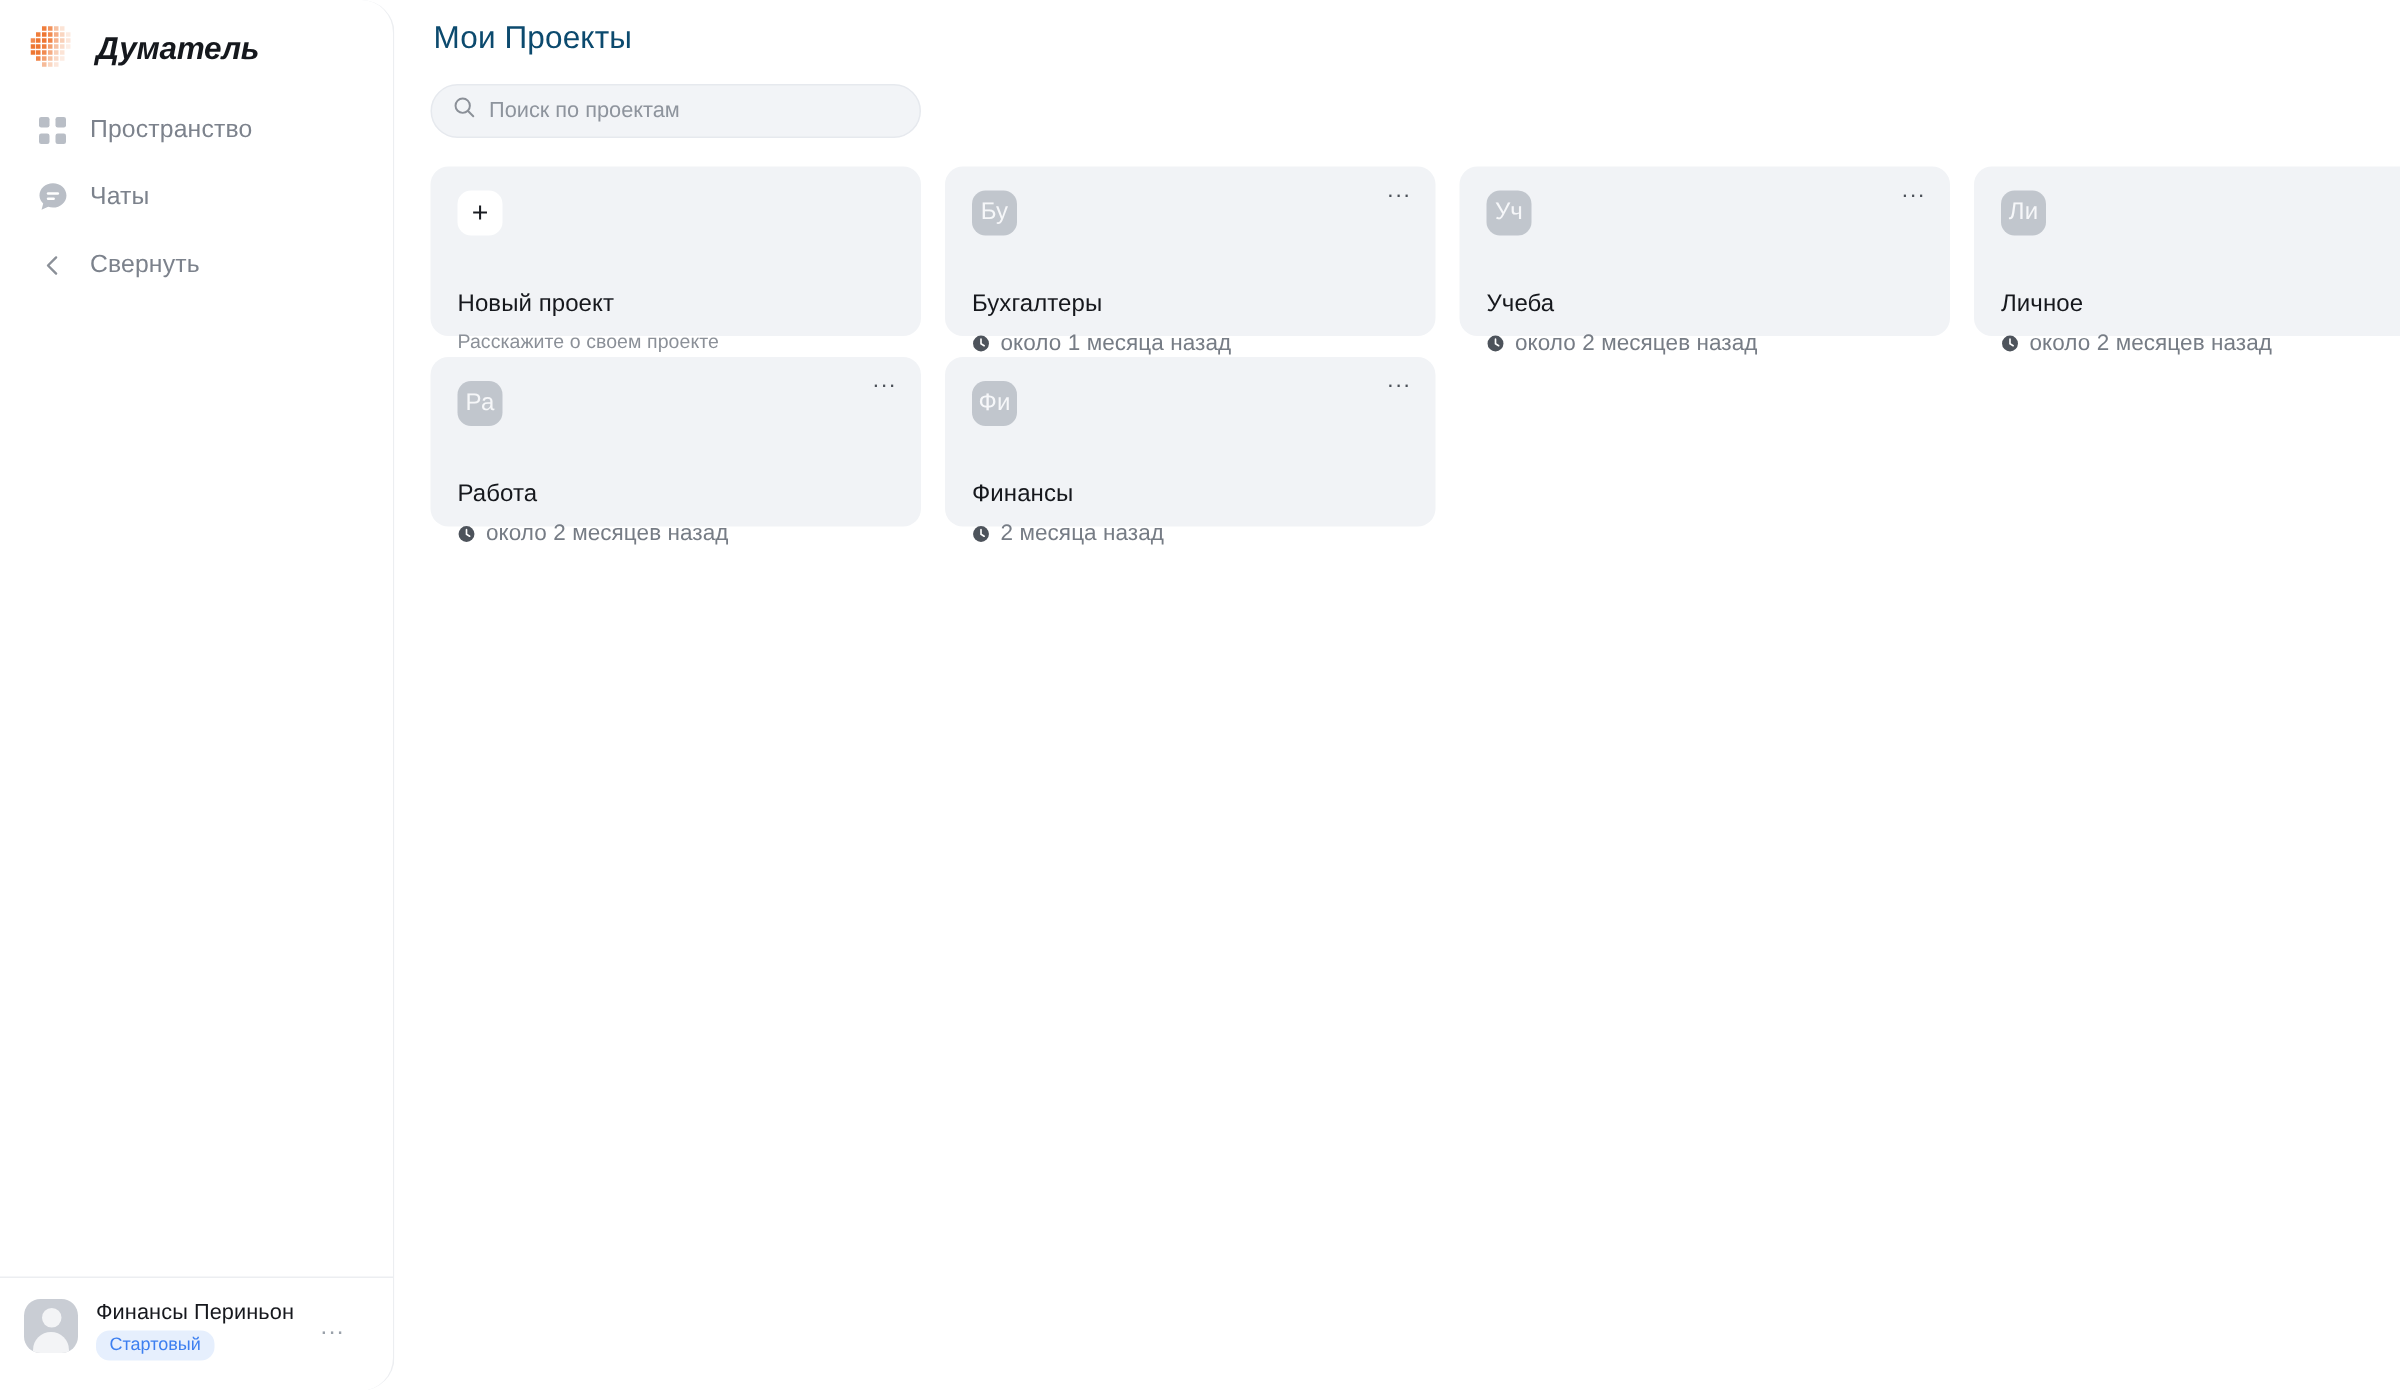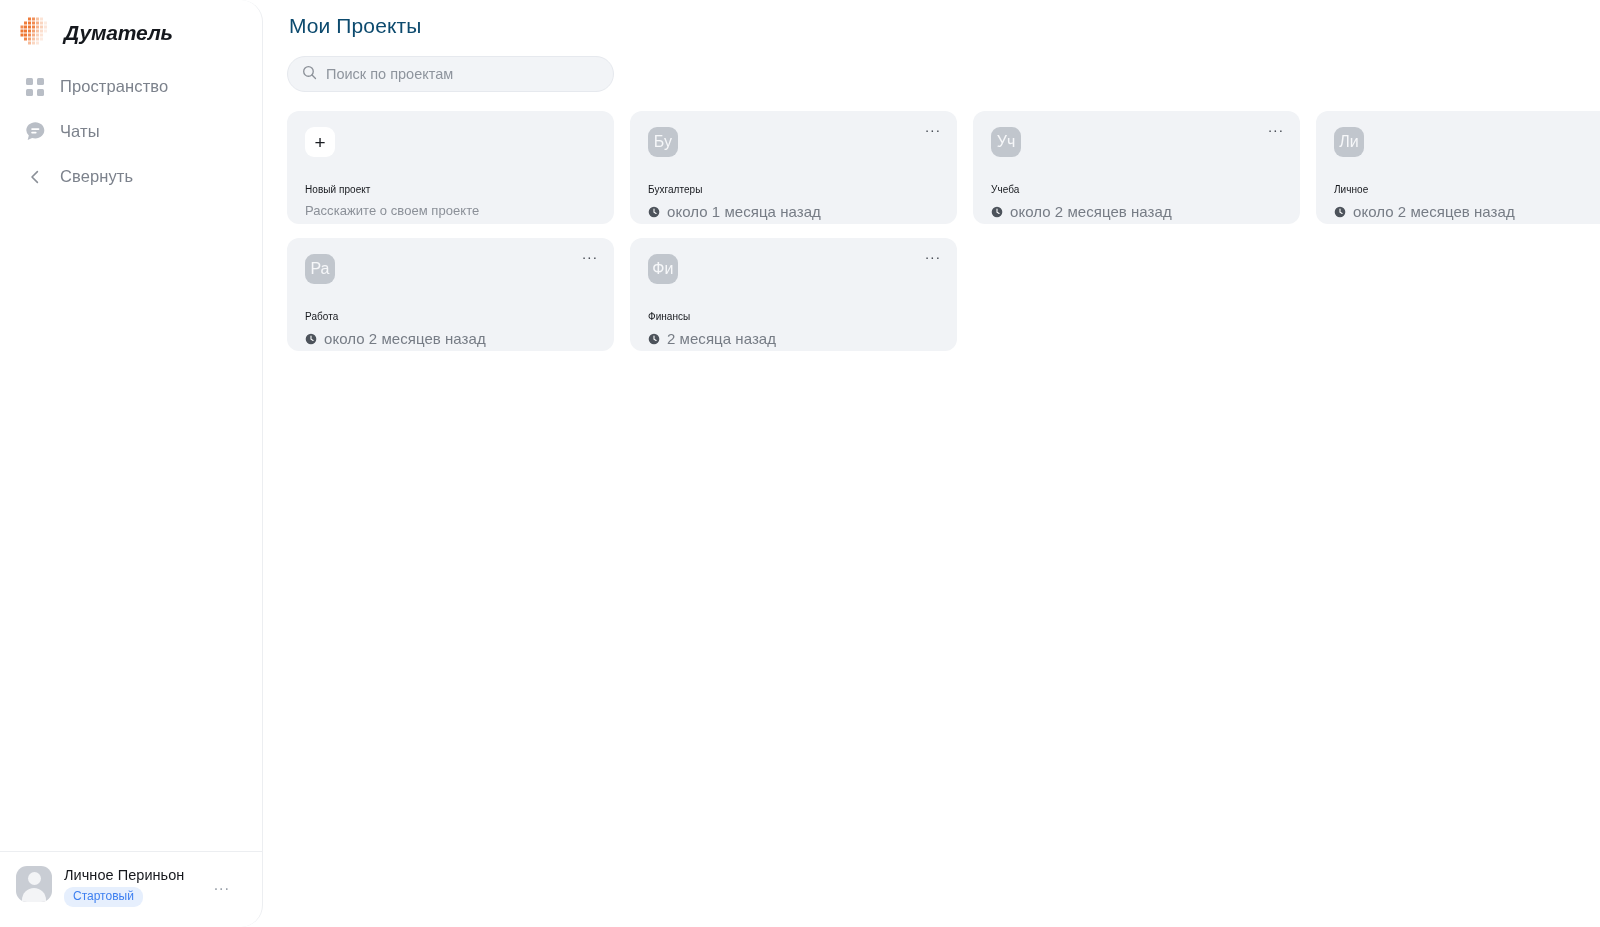--- a/index.html
+++ b/index.html
@@ -227,22 +227,22 @@
     background: #ffffff;
     display: flex;
     align-items: center;
     justify-content: center;
     color: #191c21;
     font-size: 19px;
     line-height: 1;
     font-weight: 300;
   }
   .card-title {
-    margin-top: 27px;
-    font-size: 10px;
+    margin-top: 37px;
+    font-size: 16px;
     color: #16181d;
     letter-spacing: 0.05px;
   }
   .card-sub {
     margin-top: 8px;
     font-size: 13px;
     color: #8b9098;
     letter-spacing: 0.05px;
   }
   .card-meta {
@@ -363,21 +363,21 @@
     <div class="spacer"></div>
 
     <div class="user-sep"></div>
 
     <div class="user-box">
       <span class="avatar">
         <span class="head"></span>
         <span class="body"></span>
       </span>
       <span class="user-meta">
-        <span class="user-name">Личное Периньон</span>
+        <span class="user-name">Финансы Периньон</span>
         <span class="user-badge">Стартовый</span>
       </span>
       <span class="user-more">...</span>
     </div>
 
   </aside>
 
   <main class="main">
 
     <h1 class="page-title">Мои Проекты</h1>

